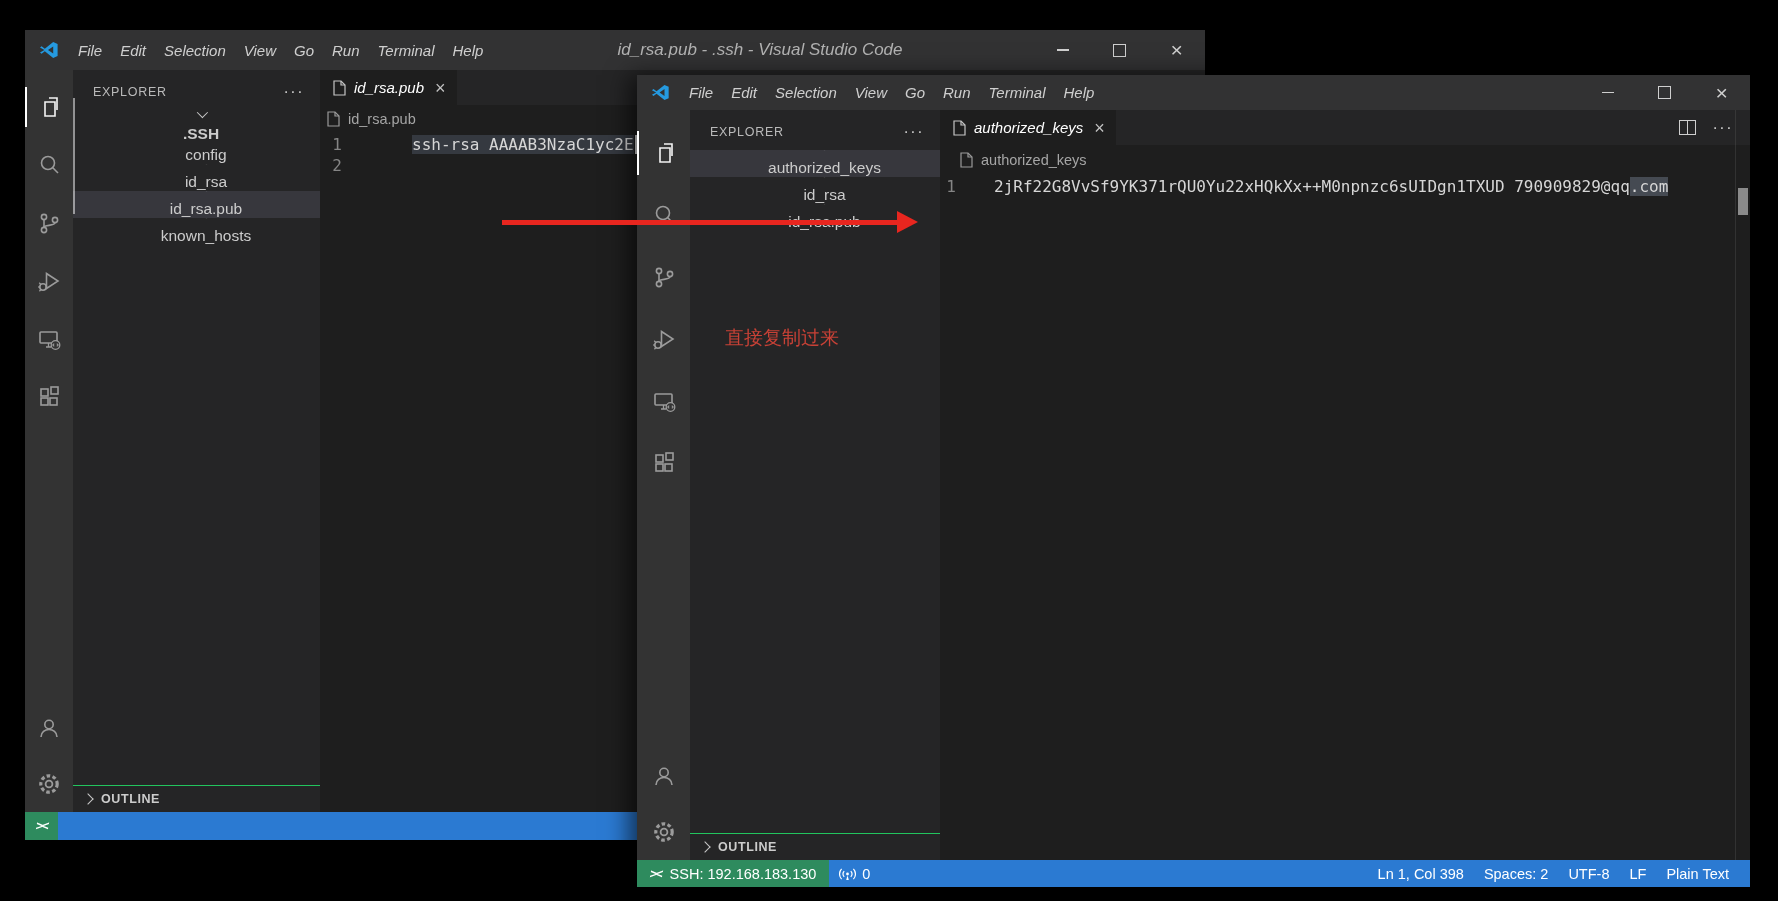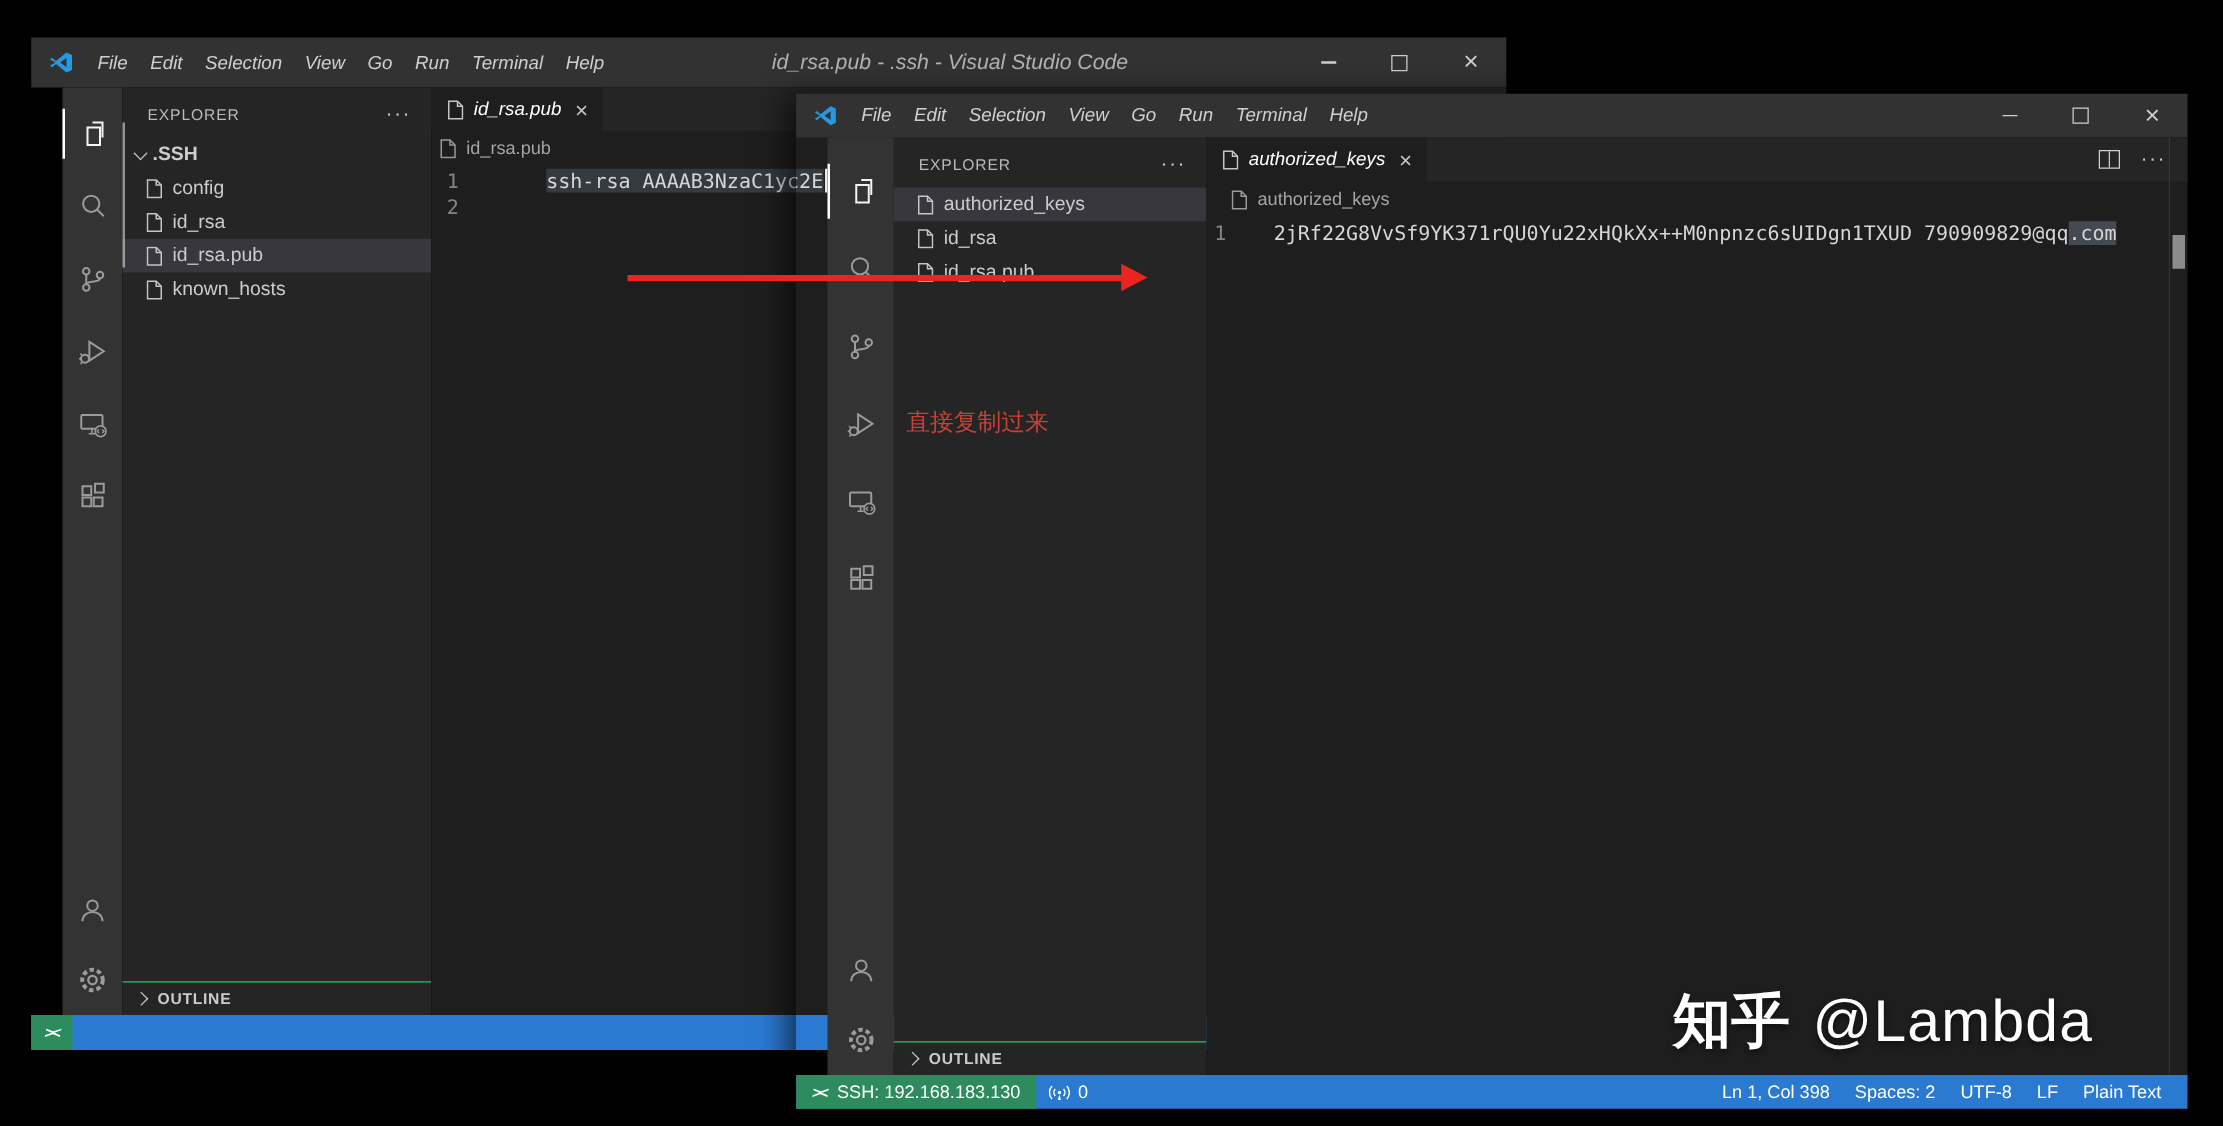--- a/index.html
+++ b/index.html
@@ -21,41 +21,41 @@
   .win-title{position:absolute;transform:translateX(-50%);color:#b2b2b2;font-size:17px;white-space:nowrap;pointer-events:none;}
   .win1 .win-title{left:735px;}
   .win2 .win-title{left:716px;}
   .win-controls{position:absolute;right:0;top:0;height:100%;display:flex;}
   .wc{width:57px;display:flex;align-items:center;justify-content:center;color:#cfcfcf;}
   .wc .bar{width:12px;height:1.5px;background:#cfcfcf;display:inline-block;}
   .wc .sq{width:11px;height:11px;border:1.3px solid #cfcfcf;display:inline-block;}
   .wc.close{font-size:21px;font-weight:300;}
 
   
-  .wbody{flex:1;display:flex;min-height:0;margin-left:25px;}
+  .wbody{flex:1;display:flex;min-height:0;}
 
   
   .activitybar{background:#333333;display:flex;flex-direction:column;align-items:center;flex:0 0 auto;}
   .win1 .activitybar{width:48px;padding-top:8px;}
   .win2 .activitybar{width:53px;padding-top:12px;}
   .ab-item{width:100%;height:58px;display:flex;align-items:center;justify-content:center;position:relative;color:#9b9b9b;}
   .win2 .ab-item{height:62px;}
   .ab-item.bottom{height:56px;}
   .ab-item.active{color:#f4f4f4;}
   .ab-item.active::before{content:"";position:absolute;left:0;top:9px;bottom:9px;width:2px;background:#fff;}
   .ab-item svg{display:block;}
   .ab-spacer{flex:1;}
 
   
   .sidebar{background:#252526;position:relative;display:flex;flex-direction:column;flex:0 0 auto;}
   .win1 .sidebar{width:247px;}
   .win2 .sidebar{width:250px;}
   .sb-header{display:flex;align-items:center;padding:15px 16px 11px 20px;color:#bababa;font-size:12.5px;letter-spacing:.7px;}
   .dots{margin-left:auto;color:#d0d0d0;font-size:16px;letter-spacing:1.5px;line-height:8px;}
-  .row{height:27px;display:flex;align-items:center;color:#cccccc;font-size:15.5px;white-space:nowrap;}
+  .row{height:27px;display:flex;align-items:center;color:#cccccc;font-size:15.5px;white-space:nowrap;flex-direction:column;}
   .row.folder{padding-left:9px;font-weight:700;gap:7px;}
   .row.file{padding-left:19px;gap:8px;}
   .row.selected{background:#37373d;}
   .chev{width:7px;height:7px;border-right:1.6px solid #c8c8c8;border-bottom:1.6px solid #c8c8c8;display:inline-block;flex:0 0 auto;}
   .chev.down{transform:rotate(45deg) translate(0,-2px);}
   .chev.right{transform:rotate(-45deg);}
   .outline-row{margin-top:auto;border-top:1px solid #22c55e;height:26px;display:flex;align-items:center;gap:9px;padding-left:11px;color:#cccccc;font-weight:700;font-size:12.5px;letter-spacing:.6px;}
   .sb-scroll-line{position:absolute;left:0;top:28px;width:2px;height:116px;background:rgba(255,255,255,.5);}
 
   
@@ -462,17 +462,13 @@
         <span class="sb-item">Plain Text</span>
       </div>
     </footer>
 
     <div class="copy-note">直接复制过来</div>
   </section>
 
   <div class="arrow-line"></div>
   <div class="arrow-head"></div>
 
-  <div class="watermark">
-    <span class="wm-brand">知乎</span>
-    <span class="wm-author">@Lambda</span>
-  </div>
 </div>
 
 </body></html>

